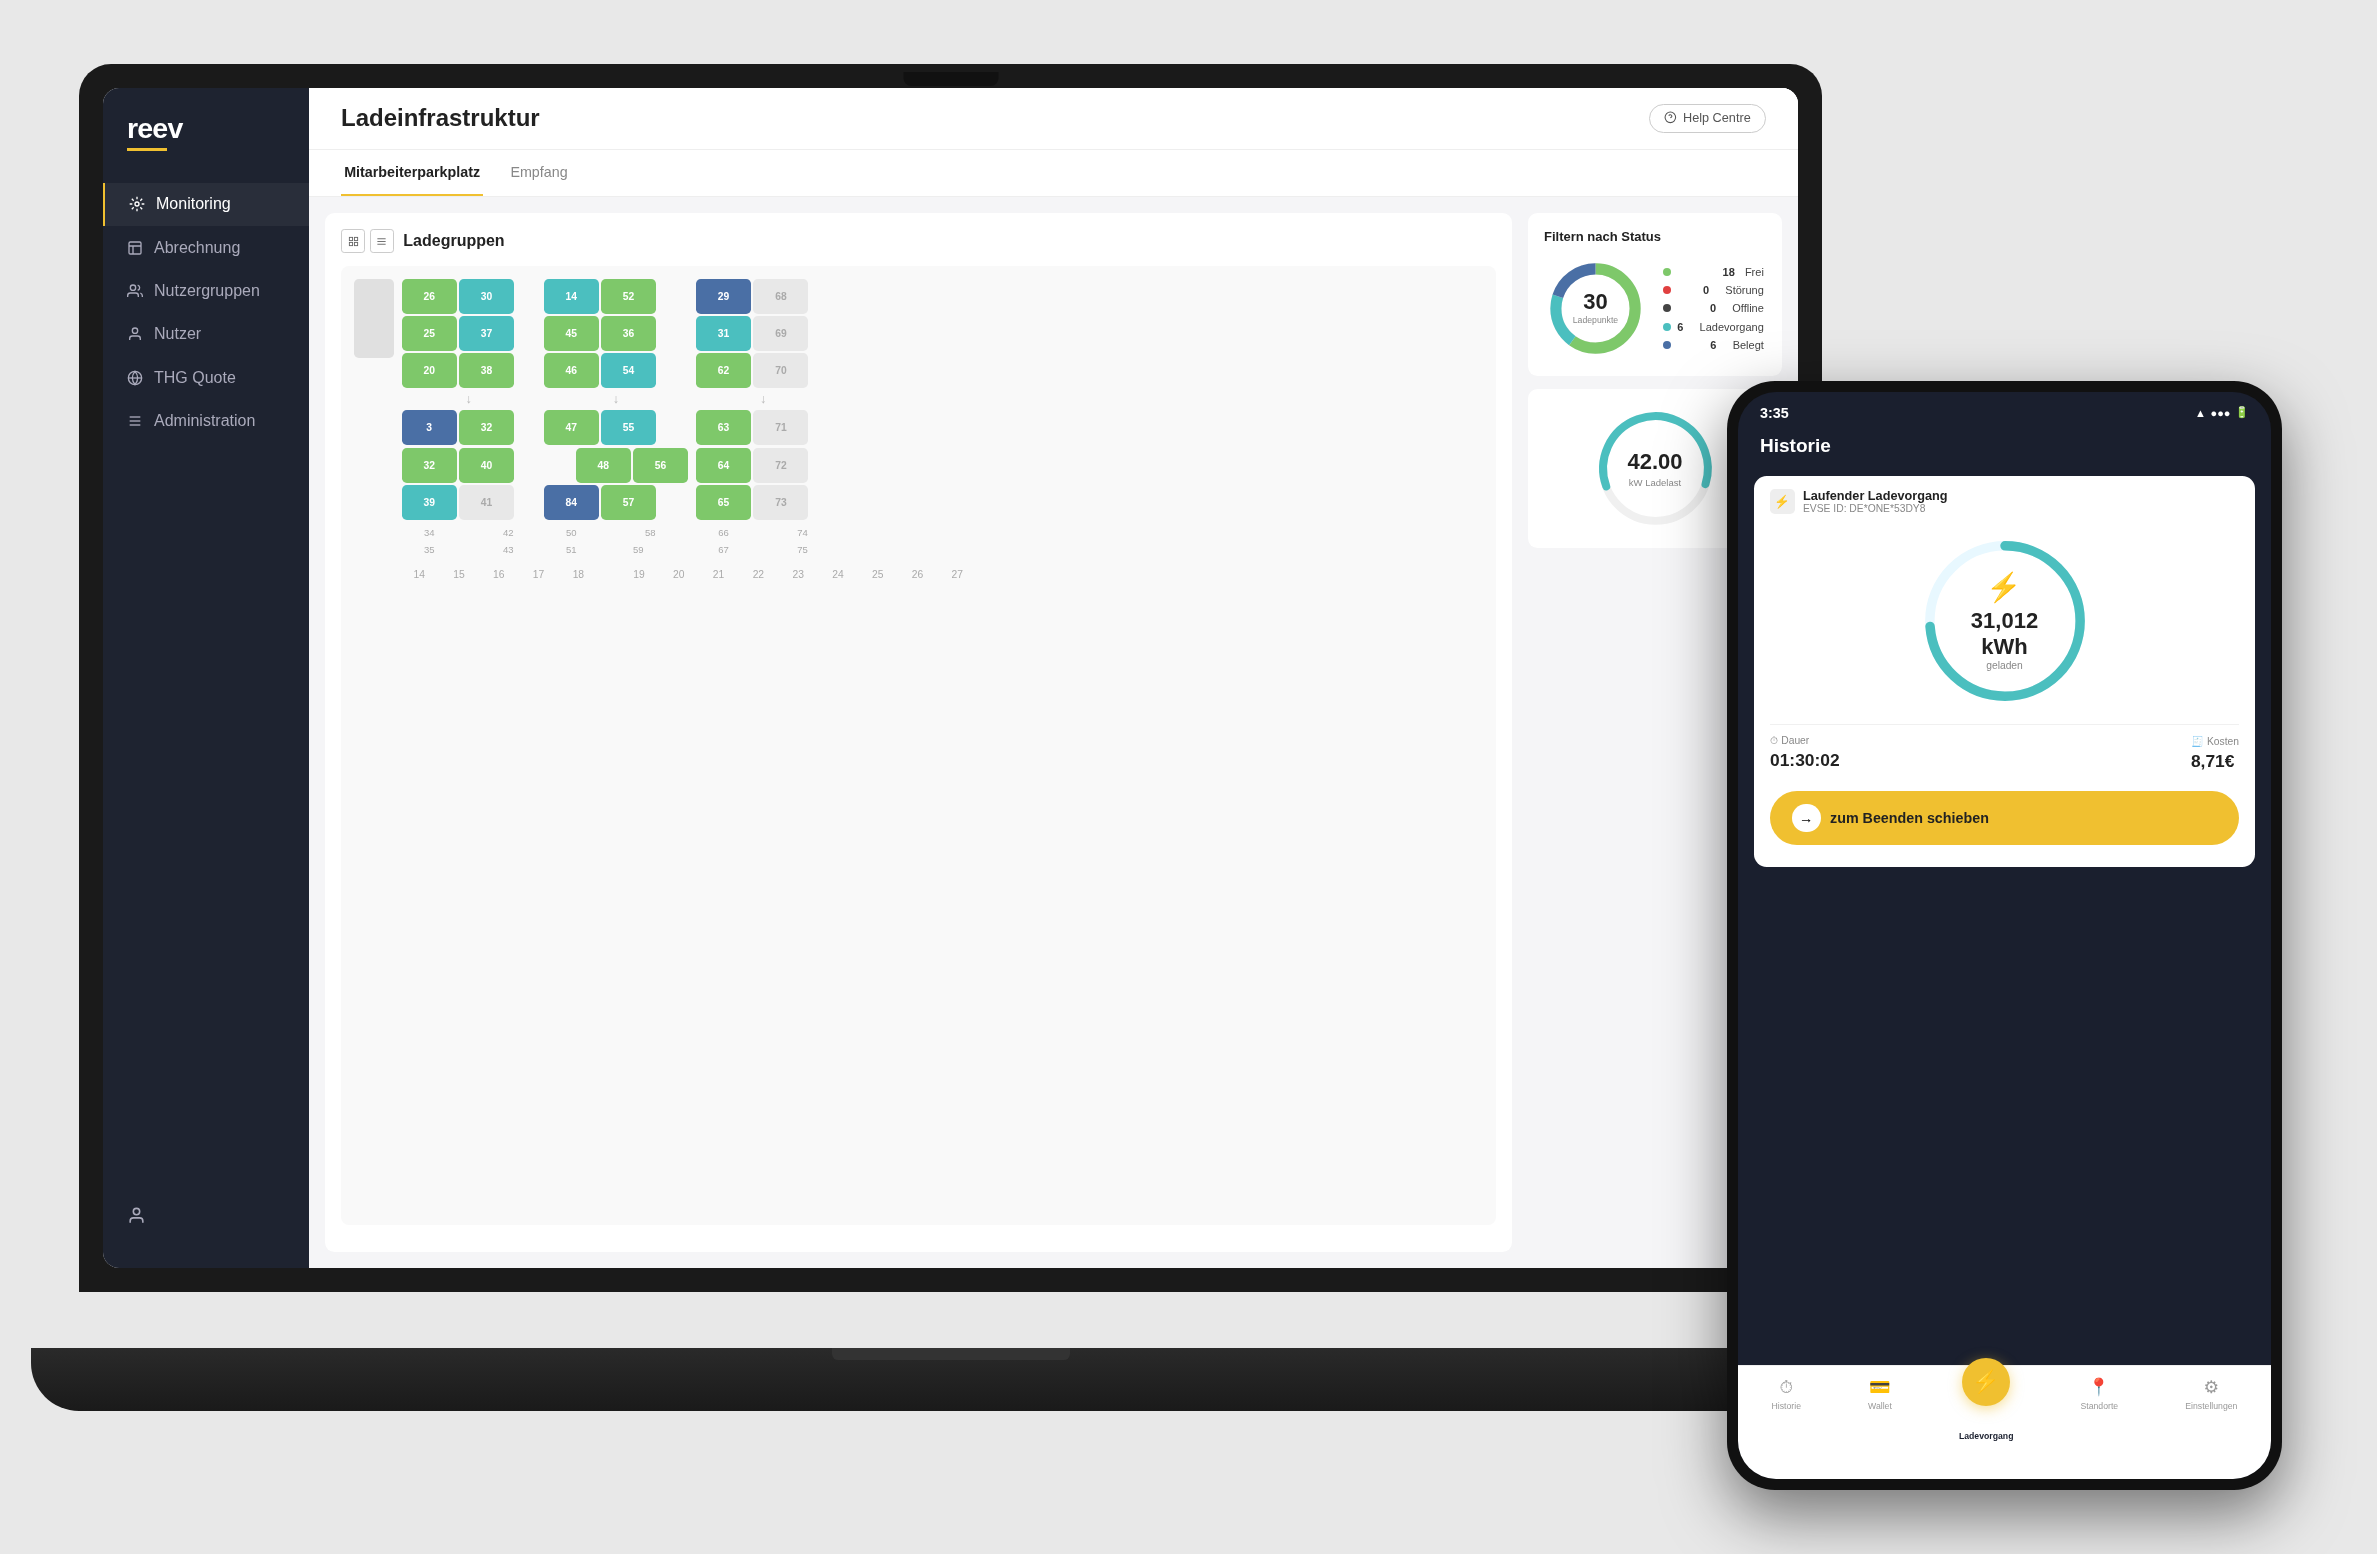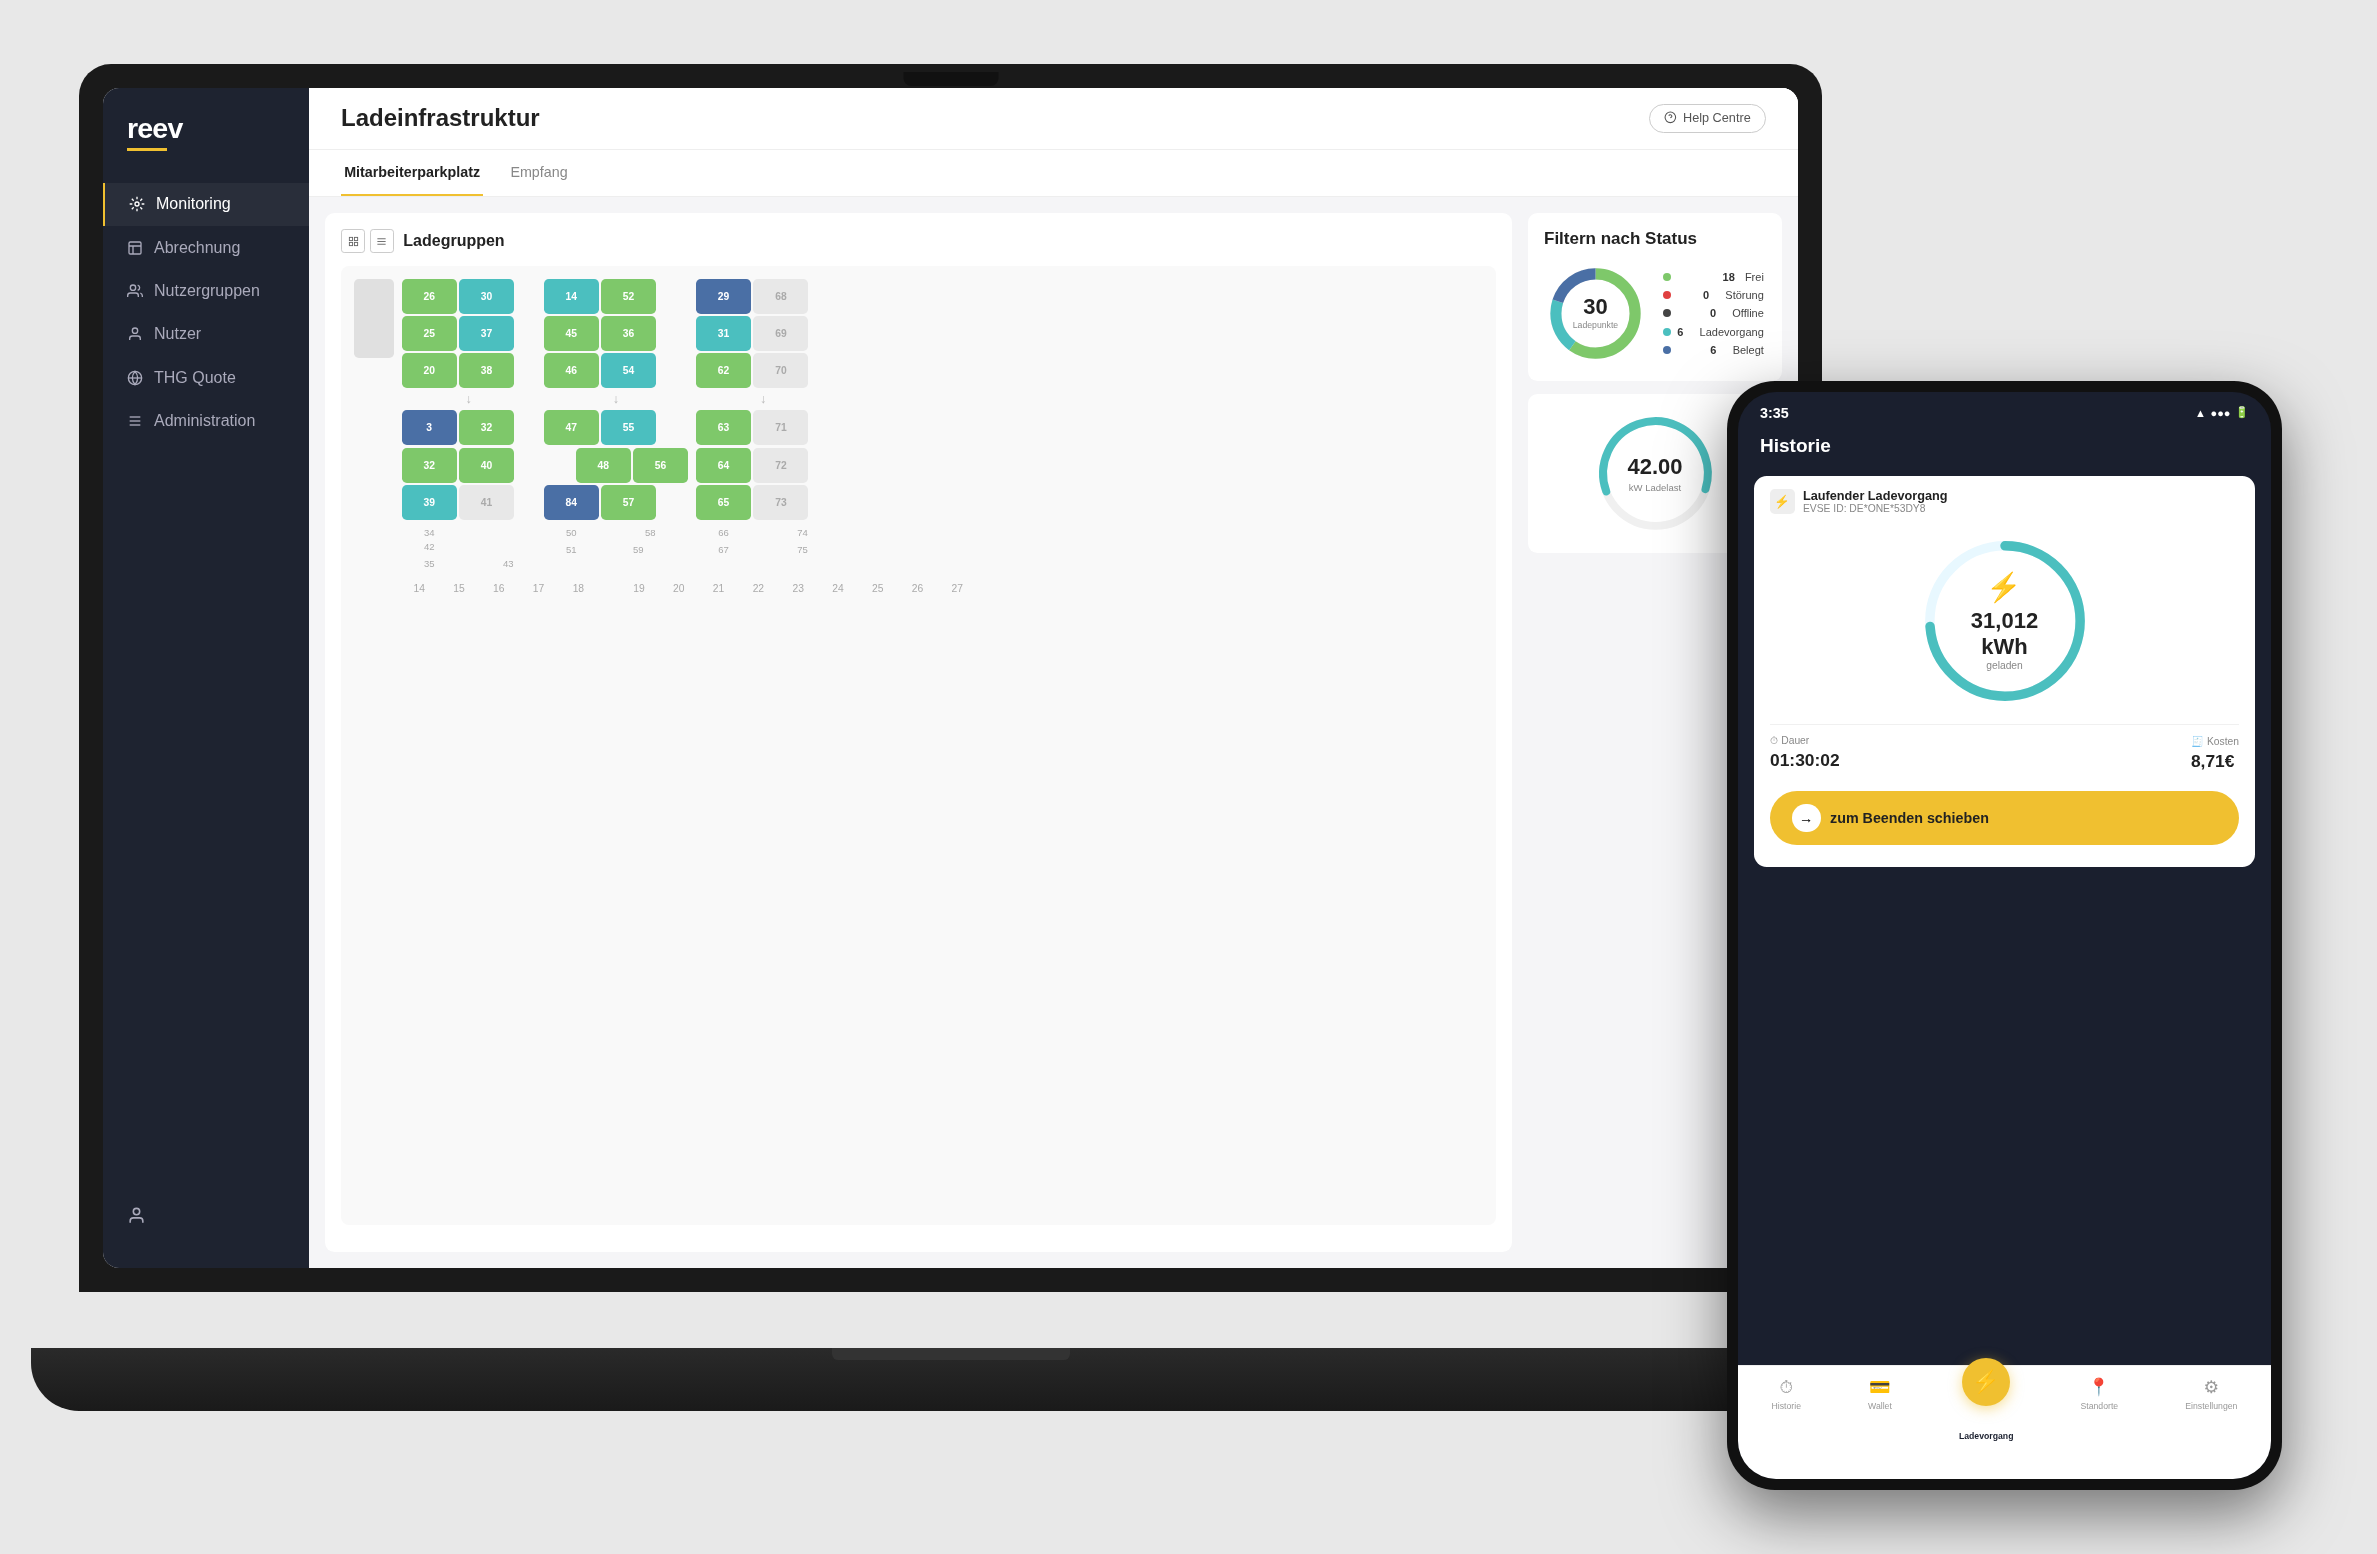--- a/index.html
+++ b/index.html
@@ -254,21 +254,21 @@
       flex-direction: column;
       gap: 12.7px;
     }
 
     .filter-card {
       background: #fff;
       border-radius: 9.5px;
       padding: 16px;
     }
     .filter-title {
-      font-size: 17px;
+      font-size: 13px;
       font-weight: 600;
       color: #222;
       margin-bottom: 12.7px;
     }
 
     .donut-container {
       display: flex;
       align-items: center;
       gap: 16px;
     }
@@ -692,21 +692,21 @@
                       <div class="parking-slot slot-green">32</div>
                     </div>
                     <div style="display:flex; gap:2.4px;">
                       <div class="parking-slot slot-green">32</div>
                       <div class="parking-slot slot-green">40</div>
                     </div>
                     <div style="display:flex; gap:2.4px;">
                       <div class="parking-slot slot-teal">39</div>
                       <div class="parking-slot slot-empty">41</div>
                     </div>
-                    <div style="display:flex; margin-top:3.2px;flex-direction:column;">
+                    <div style="display:flex; gap:24px; margin-top:3.2px;">
                       <span class="slot-num">34</span>
                       <span class="slot-num">42</span>
                     </div>
                     <div style="display:flex; gap:24px;">
                       <span class="slot-num">35</span>
                       <span class="slot-num">43</span>
                     </div>
                   </div>
 
                   <div style="display:flex; flex-direction:column; gap:2.4px;">

